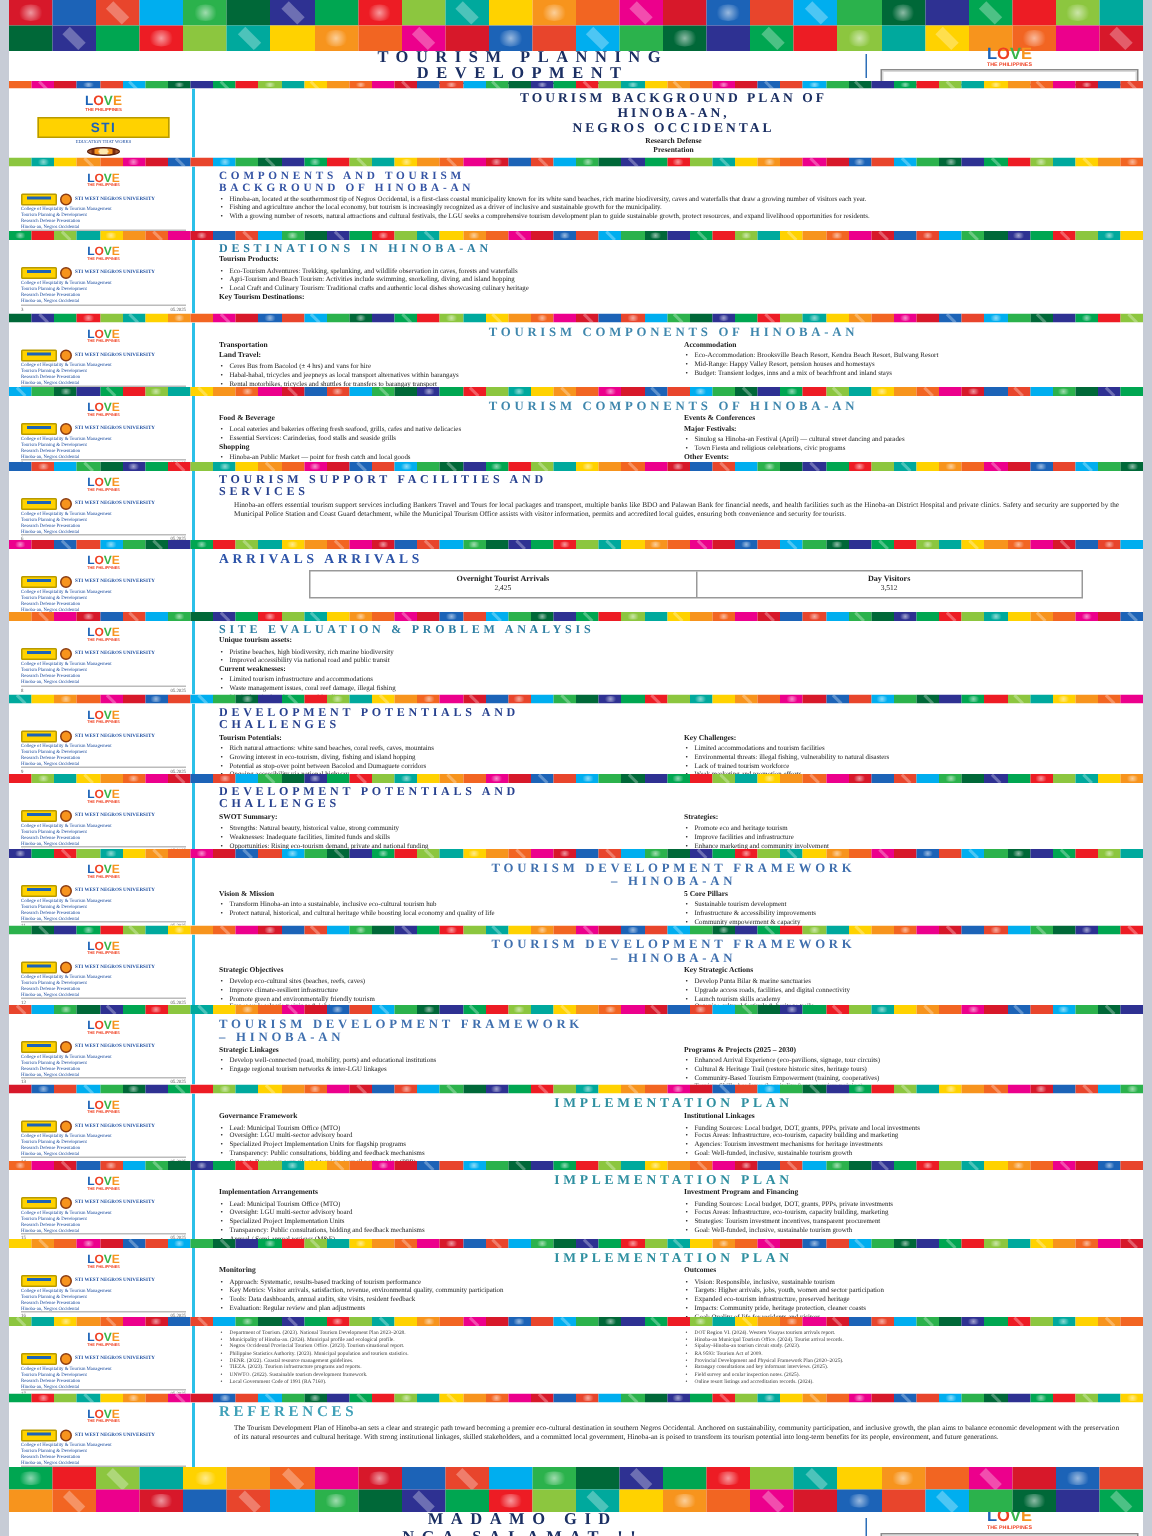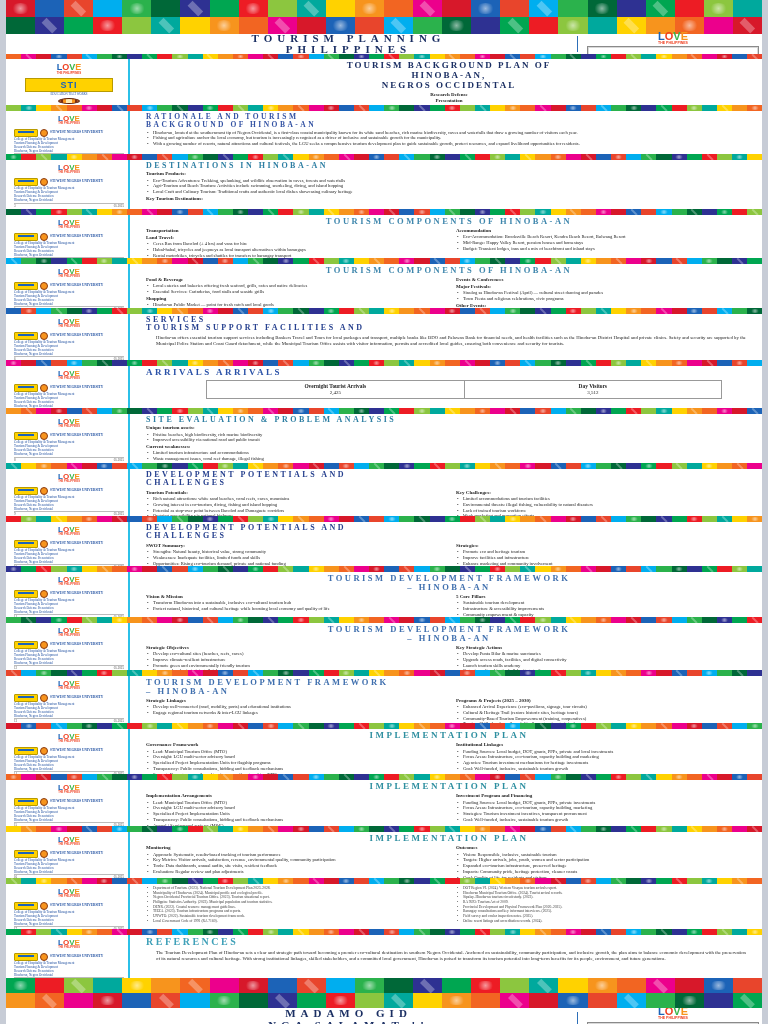--- a/index.html
+++ b/index.html
@@ -184,21 +184,21 @@
         <div class="tile" style="background: rgb(236, 0, 140);"></div>
         <div class="tile" style="background: rgb(215, 24, 42);">
           <span class="motif2"></span>
         </div>
       </div>
     </div>
 
   <div class="title-band">
     <div class="main-title">
       <div>TOURISM PLANNING</div>
-      <div class="l2">PHILIPPINES</div>
+      <div class="l2">DEVELOPMENT</div>
     </div>
     <div class="vdiv"></div>
     <div style="width:178px;display:flex;flex-direction:column;align-items:center;">
       <div class="love" id="love-top" style="font-size:10px">
           <div class="word" style="font-size: 11px;"><span style="color: rgb(28, 99, 183);">L</span><span style="color: rgb(239, 65, 35);">O</span><span style="color: rgb(57, 181, 74);">V</span><span style="color: rgb(247, 148, 29);">E</span></div>
           <div class="sub" style="font-size: 3.52px;">THE PHILIPPINES</div>
         </div>
       <div class="namebox" style="width:170px;height:9px;margin-top:1px"></div>
     </div>
   </div>
@@ -447,21 +447,21 @@
             <span class="sb-org">STI WEST NEGROS UNIVERSITY</span>
           </div>
           <div class="sb-line">College of Hospitality &amp; Tourism Management</div>
           <div class="sb-line">Tourism Planning &amp; Development</div>
           <div class="sb-line">Research Defense Presentation</div>
           <div class="sb-line">Hinoba-an, Negros Occidental</div>
           <div class="sb-foot"></div>
         </div>
         <div class="content">
           <div class="heading" style="color: rgb(52, 83, 164); font-size: 7.5px; text-align: left;">
-            <div>RATIONALE AND TOURISM</div>
+            <div>COMPONENTS AND TOURISM</div>
             <div>BACKGROUND OF HINOBA-AN</div>
           </div>
           <div class="body">
             <div class="bullet">Hinoba-an, located at the southernmost tip of Negros Occidental, is a first-class coastal municipality known for its white sand beaches, rich marine biodiversity, caves and waterfalls that draw a growing number of visitors each year.</div>
             <div class="bullet">Fishing and agriculture anchor the local economy, but tourism is increasingly recognized as a driver of inclusive and sustainable growth for the municipality.</div>
             <div class="bullet">With a growing number of resorts, natural attractions and cultural festivals, the LGU seeks a comprehensive tourism development plan to guide sustainable growth, protect resources, and expand livelihood opportunities for residents.</div>
           </div>
         </div>
       </div>
       <div class="mosaic" style="height: 6px;">
@@ -1009,22 +1009,22 @@
           <div class="sb-line">Tourism Planning &amp; Development</div>
           <div class="sb-line">Research Defense Presentation</div>
           <div class="sb-line">Hinoba-an, Negros Occidental</div>
           <div class="sb-foot">
             <span>6</span>
             <span>05.2025</span>
           </div>
         </div>
         <div class="content">
           <div class="heading" style="color: rgb(39, 65, 143); font-size: 8px; text-align: left;">
+            <div>TOURISM SUPPORT FACILITIES AND</div>
             <div>SERVICES</div>
-            <div>TOURISM SUPPORT FACILITIES AND</div>
           </div>
           <div class="para">Hinoba-an offers essential tourism support services including Bankers Travel and Tours for local packages and transport, multiple banks like BDO and Palawan Bank for financial needs, and health facilities such as the Hinoba-an District Hospital and private clinics. Safety and security are supported by the Municipal Police Station and Coast Guard detachment, while the Municipal Tourism Office assists with visitor information, permits and accredited local guides, ensuring both convenience and security for tourists.</div>
         </div>
       </div>
       <div class="mosaic" style="height: 6px;">
         <div class="mrow">
           <div class="tile" style="background: rgb(236, 0, 140);">
             <span class="motif"></span>
           </div>
           <div class="tile" style="background: rgb(215, 24, 42);"></div>

